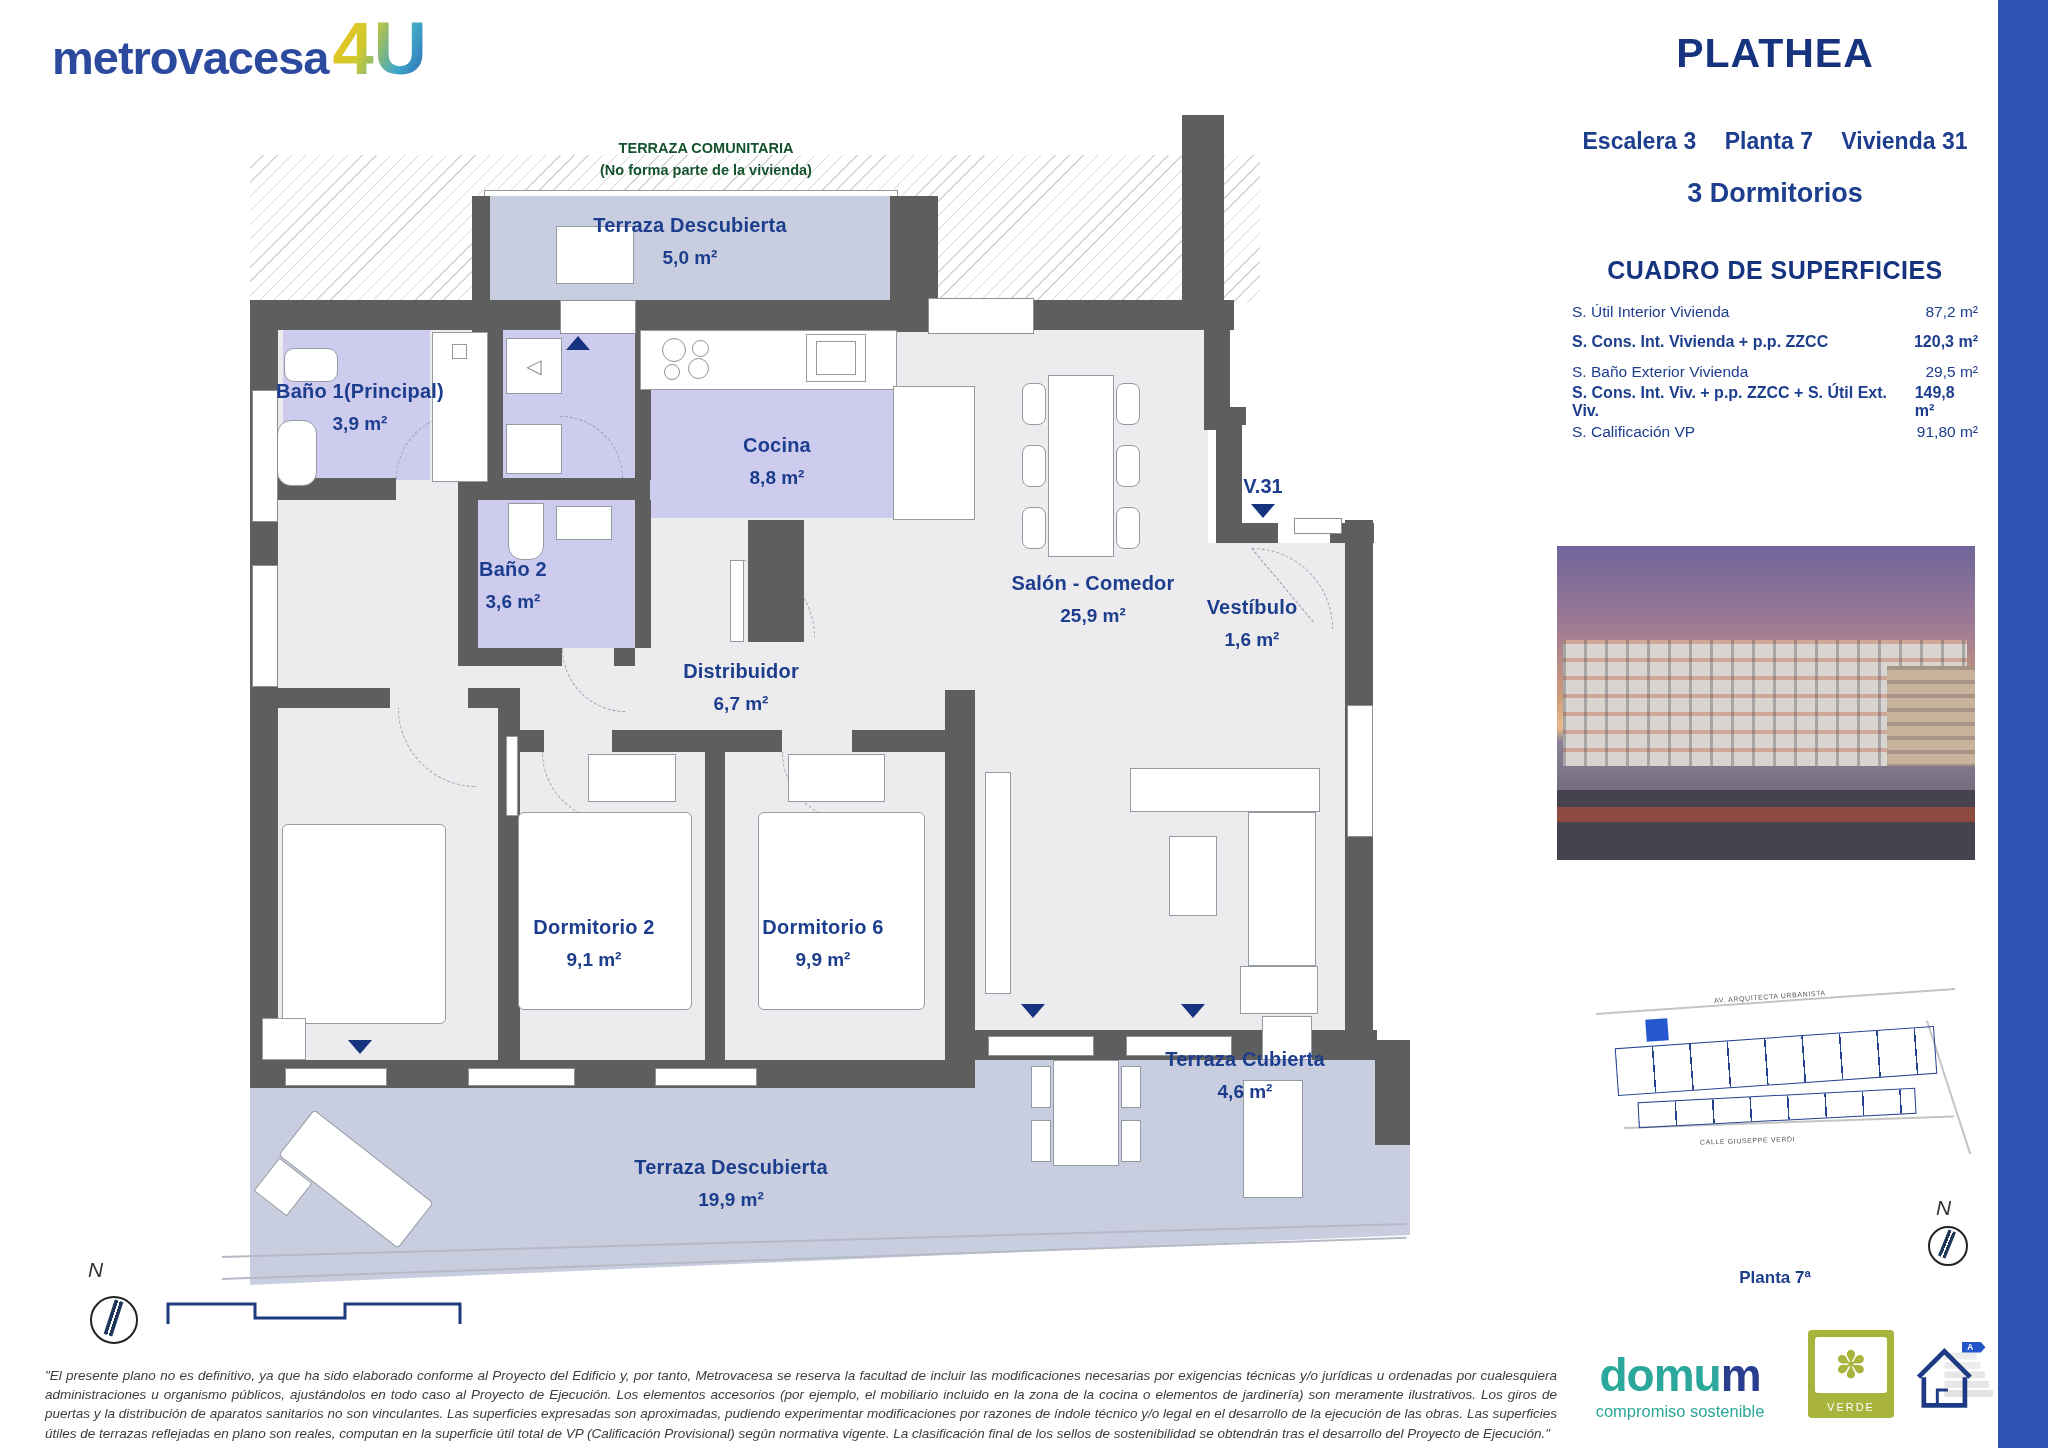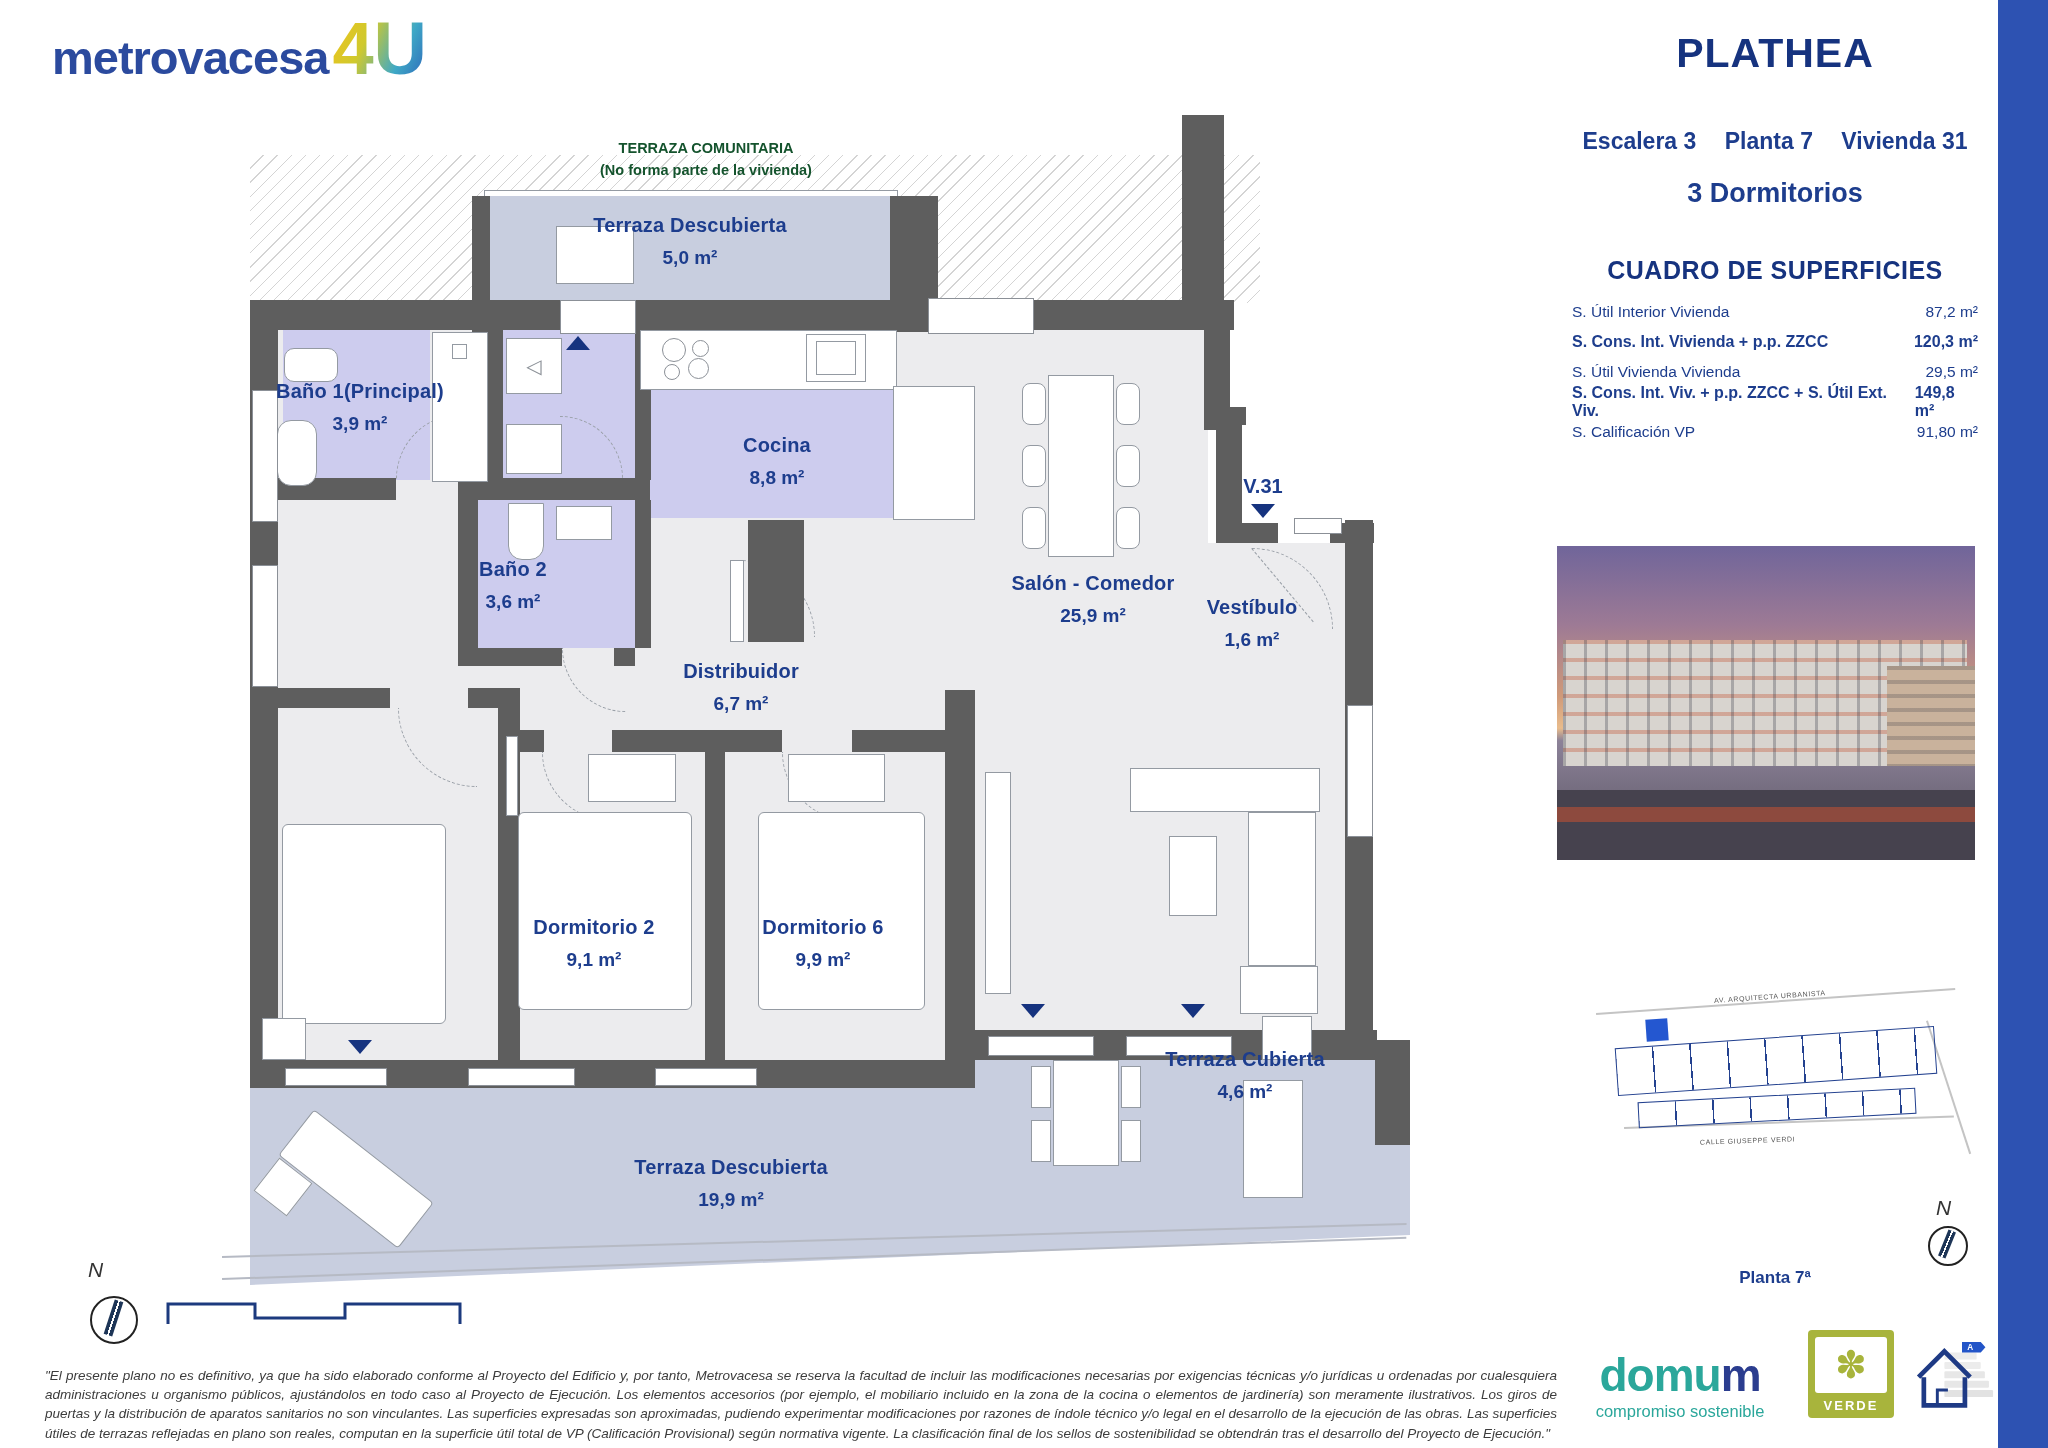--- a/index.html
+++ b/index.html
@@ -67,21 +67,21 @@
      color:#3c3c3c;font-style:italic;text-align:justify;z-index:2;}
   .bluebar{position:absolute;left:1998px;top:0;width:50px;height:1448px;background:#2d52b2;z-index:40;}
   .domum{position:absolute;left:1565px;top:1352px;width:230px;text-align:center;z-index:2;}
   .domum-word{font-size:46px;font-weight:700;letter-spacing:-1px;line-height:1;}
   .domum-a{color:#2ba79b;}.domum-b{color:#2b3d8f;}
   .domum-tag{font-size:16.5px;color:#2ba79b;margin-top:4px;}
   .verde{position:absolute;left:1808px;top:1330px;width:86px;height:88px;background:#a8b43c;
      border-radius:4px;z-index:2;text-align:center;}
   .verde-in{position:absolute;left:7px;top:7px;width:72px;height:56px;background:#fff;border-radius:3px;
      display:flex;align-items:center;justify-content:center;color:#a8b43c;font-size:38px;line-height:1;}
-  .verde-txt{position:absolute;left:0;bottom:5px;width:100%;color:#fff;font-size:13px;font-weight:700;letter-spacing:2px;}
+  .verde-txt{position:absolute;left:0;bottom:5px;width:100%;color:#fff;font-size:11px;font-weight:400;letter-spacing:2px;}
   .stove{position:absolute;border:1px solid #8b9097;border-radius:50%;background:#fff;z-index:14;}
   .v31{position:absolute;transform:translateX(-50%);color:#1d3d8d;font-size:20px;font-weight:700;z-index:30;}
   .comlabel{position:absolute;left:706px;top:138px;transform:translateX(-50%);text-align:center;
      color:#14532d;font-size:14.5px;font-weight:600;line-height:1.5;z-index:30;white-space:nowrap;}
   .rail{position:absolute;background:#b6bac4;z-index:4;}
 </style>
 </head>
 <body>
 
 <div id="page">
@@ -105,21 +105,21 @@
   <div class="s-table">
     <div class="s-row">
       <span>S. Útil Interior Vivienda</span>
         <span>87,2 m²</span>
       </div>
     <div class="s-row b">
       <span>S. Cons. Int. Vivienda + p.p. ZZCC</span>
         <span>120,3 m²</span>
       </div>
     <div class="s-row">
-      <span>S. Útil Vivienda Vivienda</span>
+      <span>S. Baño Exterior Vivienda</span>
         <span>29,5 m²</span>
       </div>
     <div class="s-row b">
       <span>S. Cons. Int. Viv. + p.p. ZZCC + S. Útil Ext. Viv.</span>
         <span>149,8 m²</span>
       </div>
     <div class="s-row">
       <span>S. Calificación VP</span>
         <span>91,80 m²</span>
       </div>

